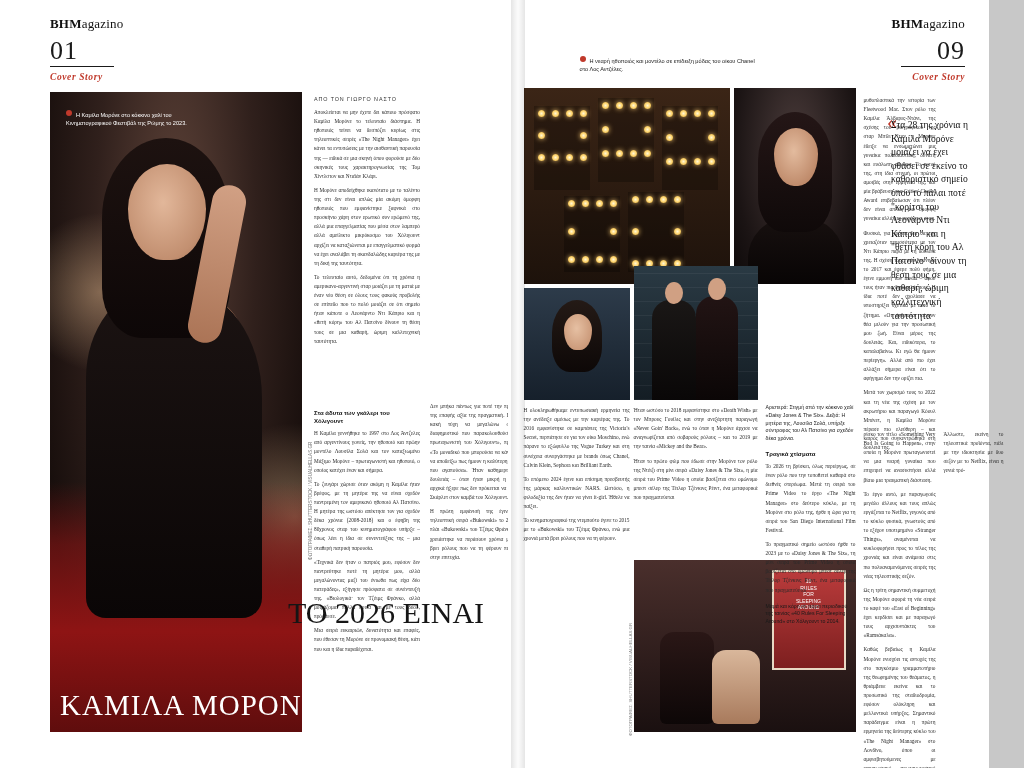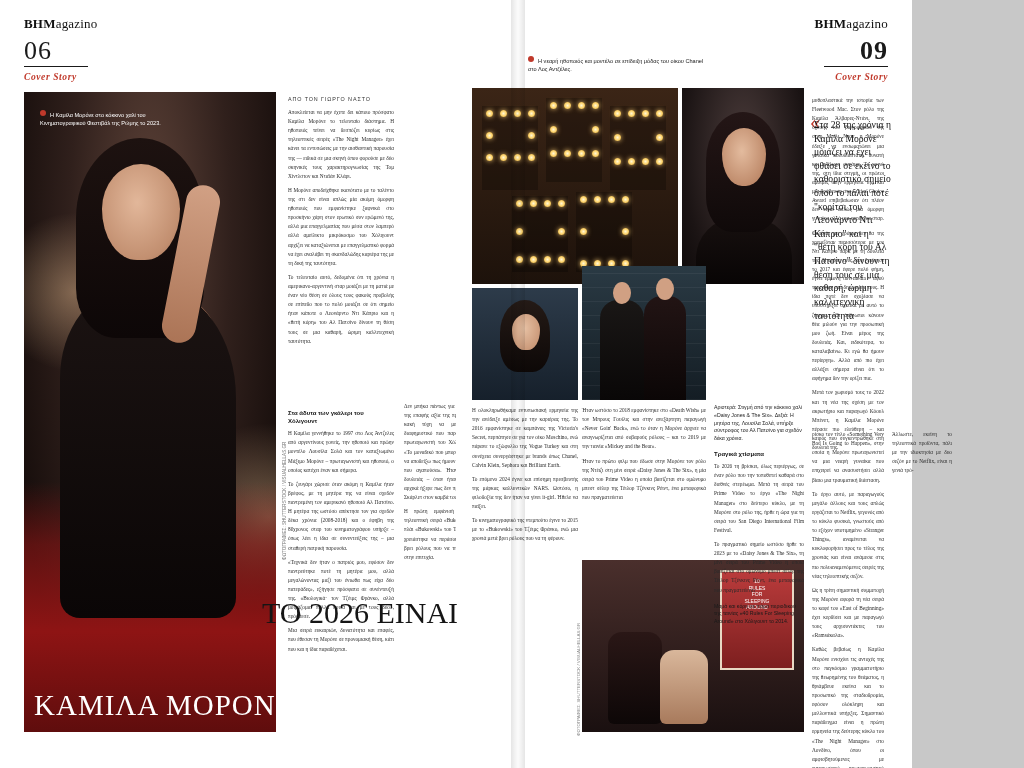--- a/index.html
+++ b/index.html
@@ -4,23 +4,24 @@
 <style>
   * { box-sizing: border-box; margin: 0; padding: 0; }
   html, body {
     width: 1024px; height: 768px;
     background: #c8c8c8;
     font-family: "Liberation Serif", serif;
     overflow: hidden;
   }
   #spread {
     position: relative;
-    width: 912px; height: 768px;
+    width: 989px; height: 768px;
     background: #ffffff;
     display: flex;
+    padding-left: 26px;
   }
   
   #gutter {
     position: absolute; left: 511px; top: 0; width: 14px; height: 768px;
     background: linear-gradient(to right, rgba(0,0,0,0.10), rgba(0,0,0,0.02) 45%, rgba(0,0,0,0.02) 55%, rgba(0,0,0,0.10));
     z-index: 40; pointer-events: none;
   }
   .page { position: relative; height: 768px; background: #fff; }
   #page-left  { width: 512px; }
   #page-right { width: 512px; }
@@ -35,21 +36,21 @@
   .masthead span { font-weight: 400; }
   #mast-left  { left: 24px; }
   #mast-right { right: 24px; }
 
   .folio {
     position: absolute; top: 36px;
     font-family: "Liberation Serif", serif;
     font-size: 26px; color: #1a1a1a; letter-spacing: 1px;
   }
   #folio-left  { left: 24px; }
-  #folio-right { right: 24px; font-weight: bold; }
+  #folio-right { right: 24px; }
 
   .rule {
     position: absolute; height: 1px; background: #1a1a1a; top: 66px;
   }
   #rule-left  { left: 24px; width: 64px; }
   #rule-right { right: 24px; width: 64px; }
 
   .section-label {
     position: absolute; top: 72px;
     font-family: "Liberation Serif", serif;
@@ -297,21 +298,21 @@
 <body>
 
 <div id="spread">
 
   <div class="page" id="page-left">
 
     <div class="masthead" id="mast-left">
       <b>BHM</b><span>agazino</span>
     </div>
 
-    <div class="folio" id="folio-left">06</div>
+    <div class="folio" id="folio-left">01</div>
     <div class="rule" id="rule-left"></div>
     <div class="section-label" id="sec-left">Cover Story</div>
 
     <div id="hero" class="photo">
       <div class="glow" style="left:-30px;top:120px;width:160px;height:160px;"></div>
       <div class="glow" style="left:150px;top:330px;width:190px;height:190px;"></div>
       <div class="fig-shoulder"></div>
       <div class="fig-body"></div>
       <div class="fig-neck"></div>
       <div class="fig-hair"></div>

